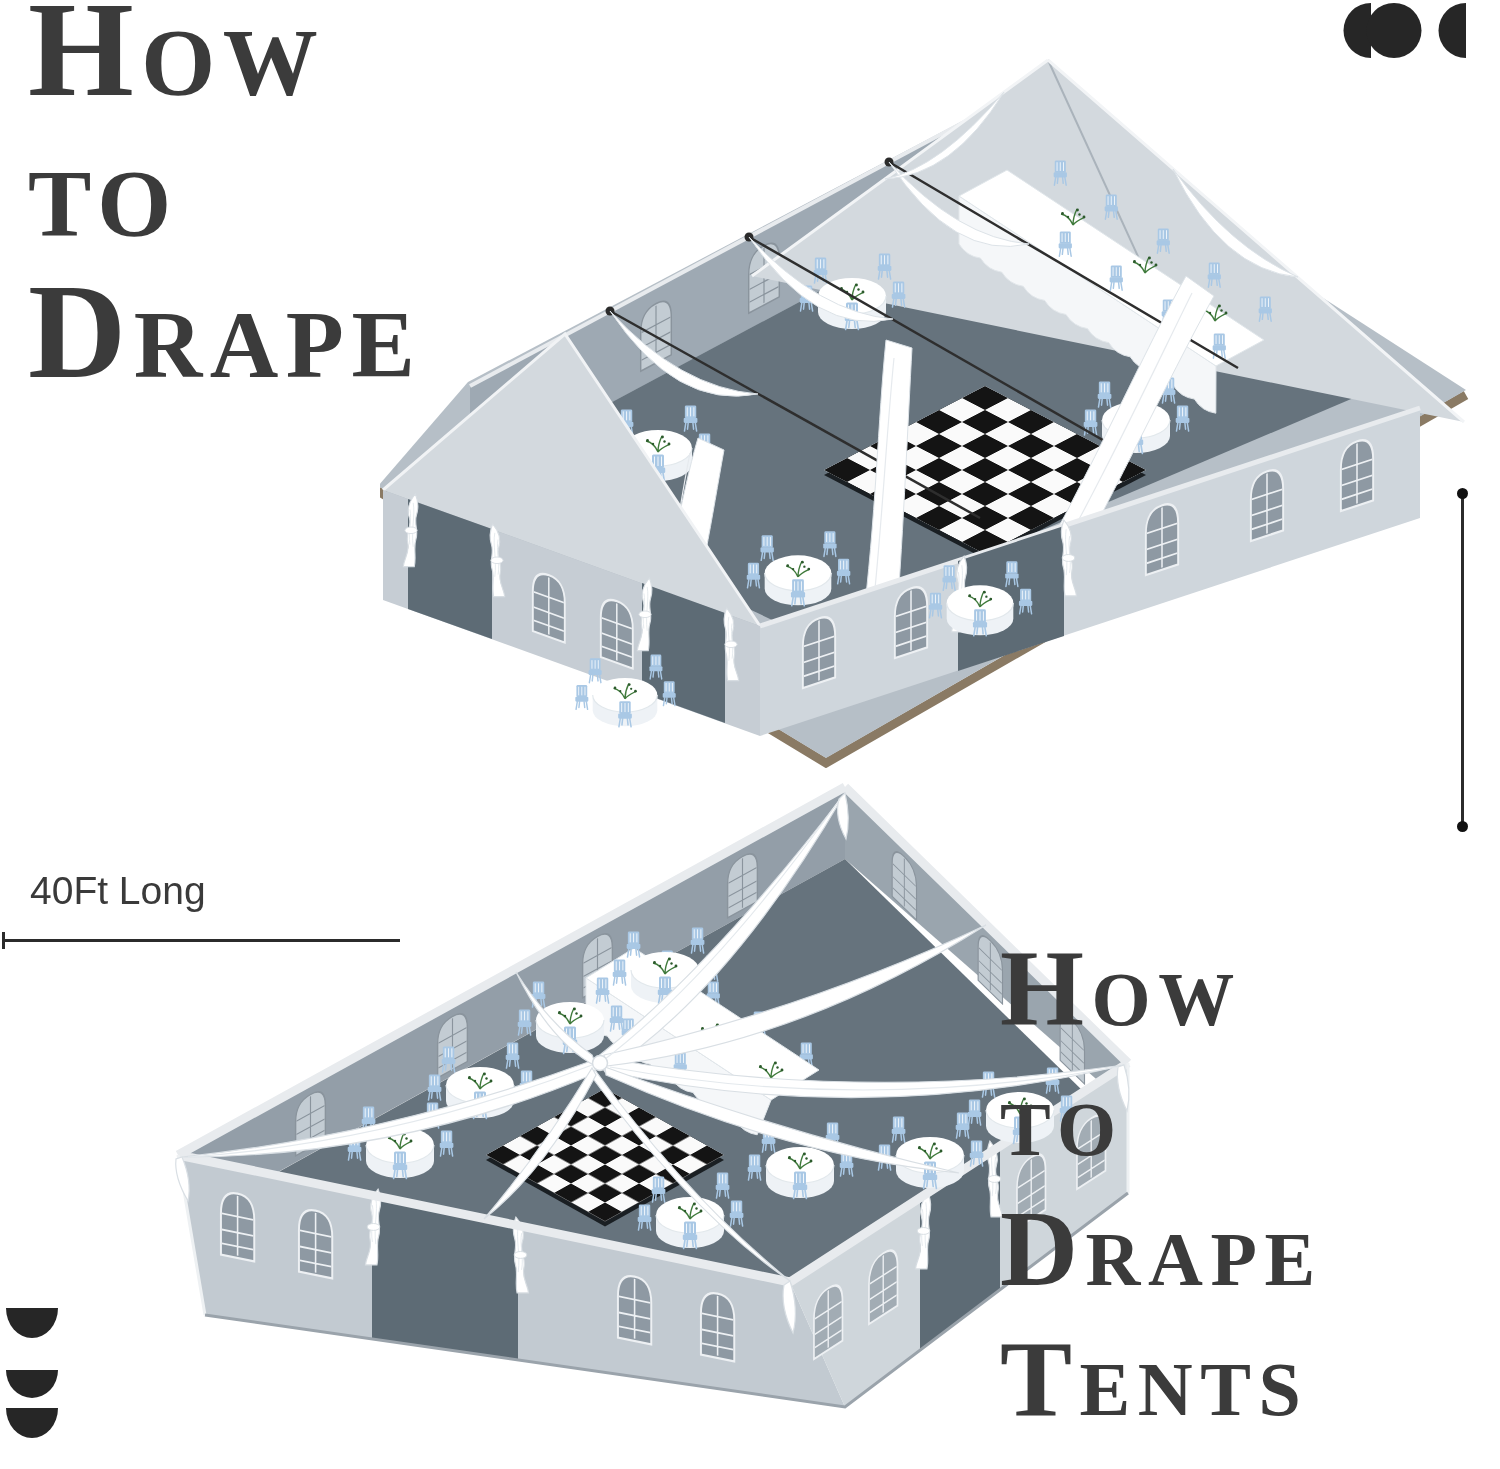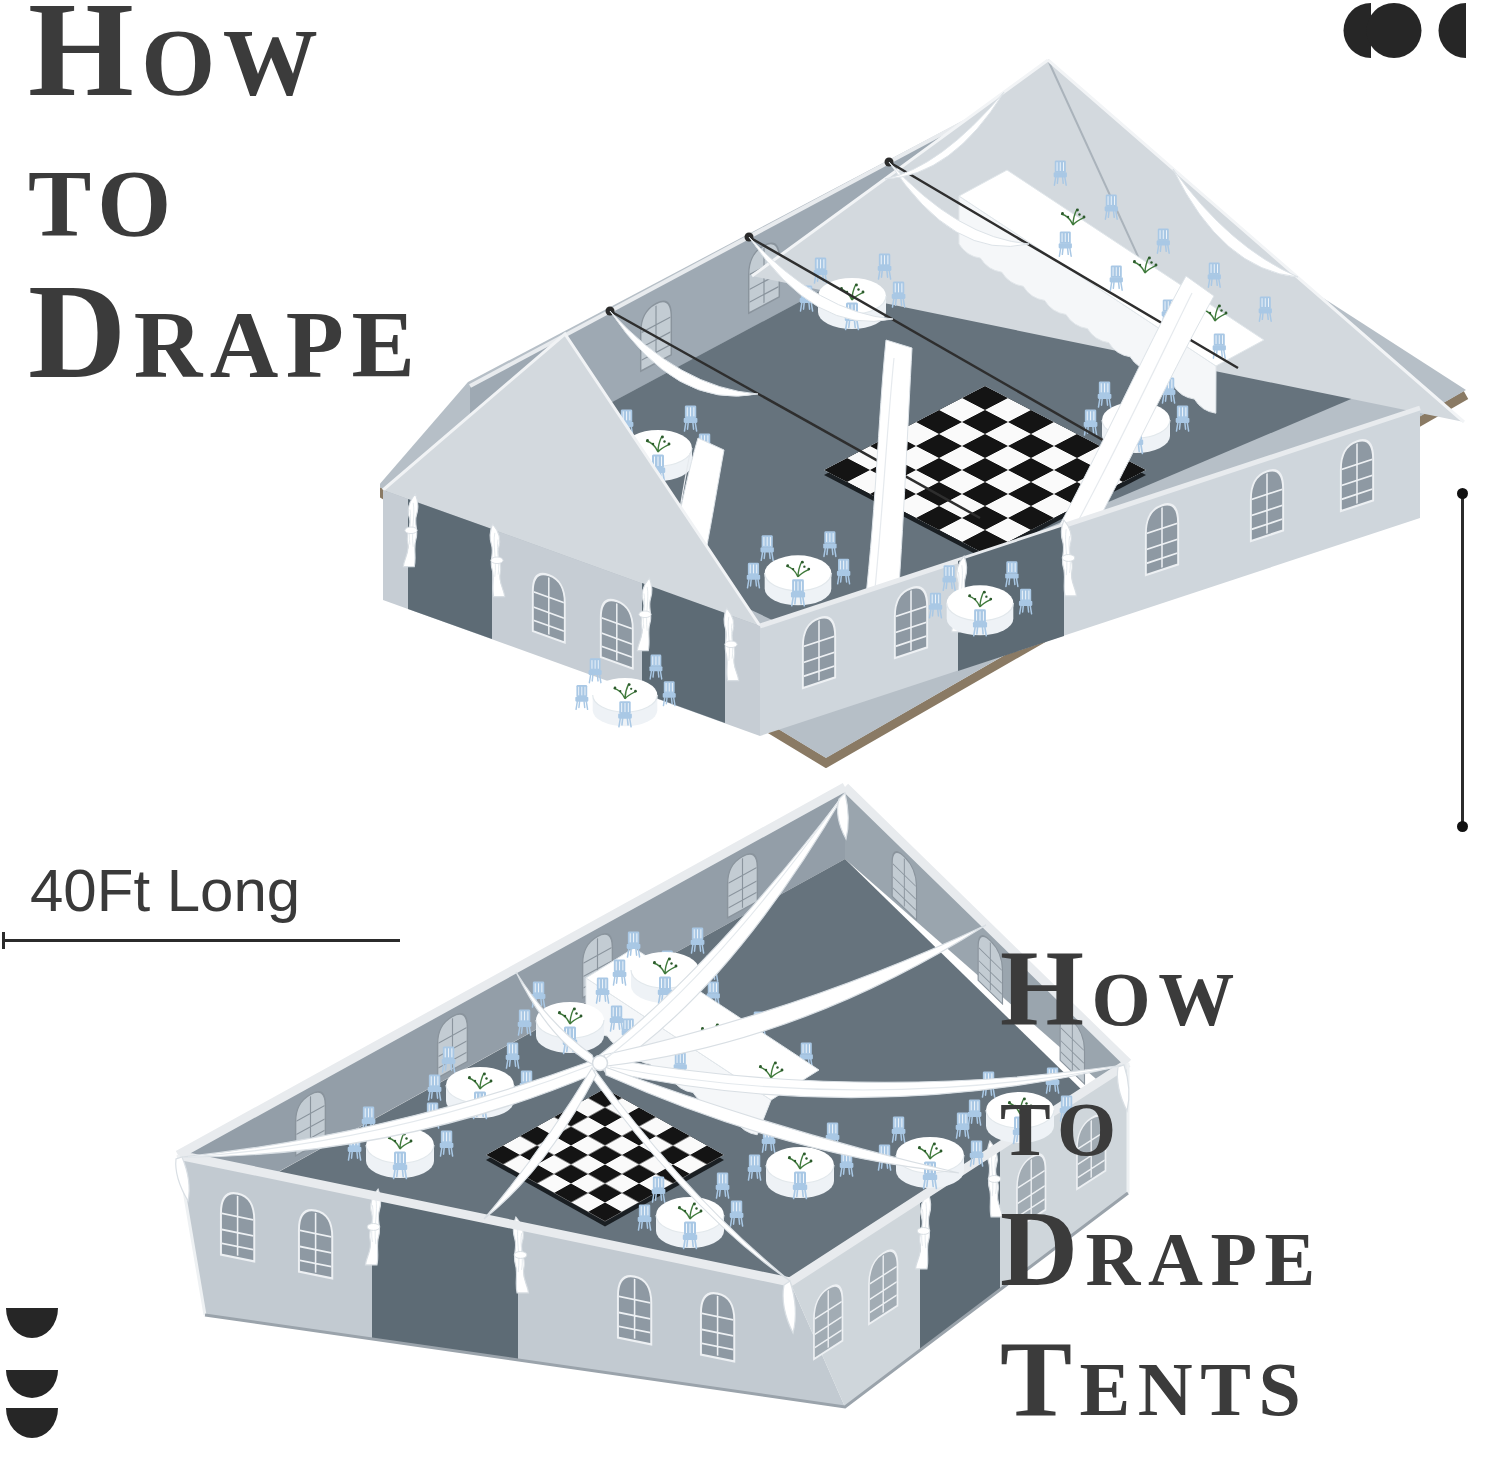--- a/index.html
+++ b/index.html
@@ -4,21 +4,21 @@
 <style>
   html,body{margin:0;padding:0;}
   body{width:1500px;height:1469px;position:relative;overflow:hidden;background:#ffffff;
        font-family:"Liberation Sans",sans-serif;}
   .abs{position:absolute;}
   .title{position:absolute;color:#3b3b3b;font-family:"Liberation Serif",serif;font-weight:700;
          font-variant:small-caps;white-space:nowrap;}
   .title-top{left:28px;top:-21px;font-size:136px;line-height:141px;letter-spacing:.055em;}
   .title-bottom{left:1000px;top:924px;font-size:108px;line-height:130px;letter-spacing:.07em;}
   .t-line{white-space:nowrap;}
-  .dim-label{position:absolute;left:30px;top:858px;font-size:60px;line-height:66px;color:#3a3a3a;}
+  .dim-label{position:absolute;left:30px;top:858px;font-size:39px;line-height:66px;color:#3a3a3a;}
   .dim-line-h{position:absolute;left:2px;top:939px;width:398px;height:3px;background:#2b2b2b;}
   .dim-line-h .tick{position:absolute;left:0;top:-7px;width:3px;height:17px;background:#2b2b2b;}
   .dim-line-v{position:absolute;left:1461px;top:494px;width:3px;height:332px;background:#2b2b2b;}
   .dim-line-v .dot{position:absolute;left:-4px;width:11px;height:11px;border-radius:50%;background:#111;}
   .dot-t{top:-6px;} .dot-b{bottom:-6px;}
   svg .c-ch{color:#a9c8e5;}
   svg .c-wa{color:#8e99a3;}      
   svg .c-wa2{color:#a2acb4;}
   svg .c-wb{color:#c3ccd3;}      
 </style>

